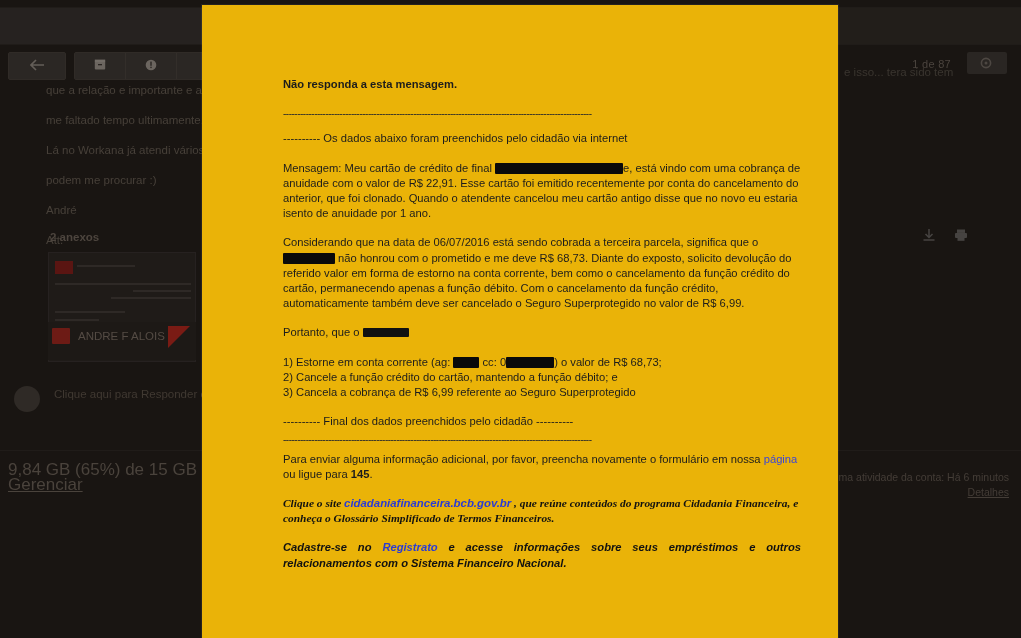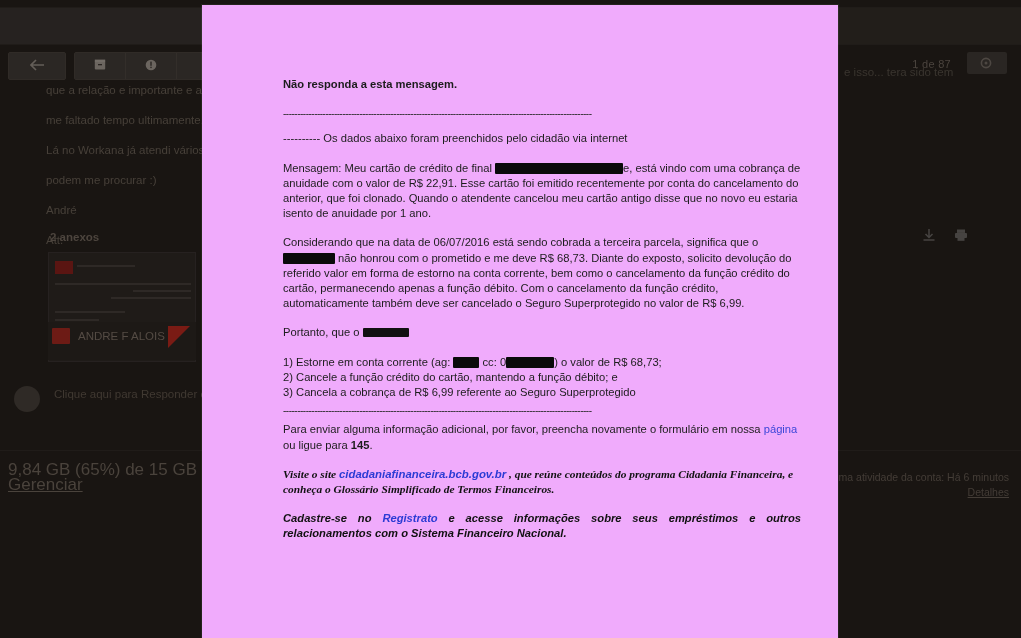--- a/index.html
+++ b/index.html
@@ -123,21 +123,21 @@
   }
   .bg-icons-right svg { opacity: .28; }
 
   .bg-divider {
     position: absolute; left: 0; width: 1021px; height: 1px; background: #201c19;
   }
 
   
   .doc {
     position: absolute; left: 202px; top: 5px; width: 636px; height: 633px;
-    background: #f0abfc;
+    background: #eab308;
     box-shadow: 0 0 0 1px rgba(255,255,255,0.06);
     overflow: hidden;
   }
   .doc-inner {
     position: absolute; left: 81px; top: 72px; width: 518px;
     font-size: 11.2px; line-height: 15.2px; color: #1c1c1c;
   }
   .doc-inner p { margin: 0 0 14px 0; }
   .doc-inner p.tight { margin-bottom: 0; }
   .bold { font-weight: bold; }
@@ -307,24 +307,25 @@
       <p><span>Considerando que na data de 06/07/2016 está sendo cobrada a terceira parcela, significa que o </span><span class="redact" style="width:52px;"></span><span> não honrou com o prometido e me deve R$ 68,73. Diante do exposto, solicito devolução do referido valor em forma de estorno na conta corrente, bem como o cancelamento da função crédito do cartão, permanecendo apenas a função débito. Com o cancelamento da função crédito, automaticamente também deve ser cancelado o Seguro Superprotegido no valor de R$ 6,99.</span></p>
 
       <p><span>Portanto, que o </span><span class="strike-redact" style="width:46px;"></span></p>
 
       <ol class="req">
         <li><span>1) Estorne em conta corrente (ag: </span><span class="redact" style="width:26px;"></span><span> cc: 0</span><span class="redact" style="width:48px;"></span><span>) o valor de R$ 68,73;</span></li>
         <li>2) Cancele a função crédito do cartão, mantendo a função débito; e</li>
         <li>3) Cancela a cobrança de R$ 6,99 referente ao Seguro Superprotegido</li>
       </ol>
 
+      <p style="margin-top:14px;margin-bottom:0;">---------- Final dos dados preenchidos pelo cidadão ----------</p>
       <span class="dashline2">-------------------------------------------------------------------------------------------------------------</span>
 
       <p><span>Para enviar alguma informação adicional, por favor, preencha novamente o formulário em nossa </span><a class="lnk" href="#">página</a><span> ou ligue para </span><span class="bold">145</span><span>.</span></p>
 
-      <p class="footer-serif"><span>Visite o site </span><a href="#">cidadaniafinanceira.bcb.gov.br</a><span> , que reúne conteúdos do programa Cidadania Financeira, e conheça o Glossário Simplificado de Termos Financeiros.</span></p>
+      <p class="footer-serif"><span>Clique o site </span><a href="#">cidadaniafinanceira.bcb.gov.br</a><span> , que reúne conteúdos do programa Cidadania Financeira, e conheça o Glossário Simplificado de Termos Financeiros.</span></p>
 
       <p class="footer-sans"><span>Cadastre-se no </span><a class="lnk" href="#">Registrato</a><span> e acesse informações sobre seus empréstimos e outros relacionamentos com o Sistema Financeiro Nacional.</span></p>
 
     </div>
   </div>
 
 </div>
 
 </body></html>

